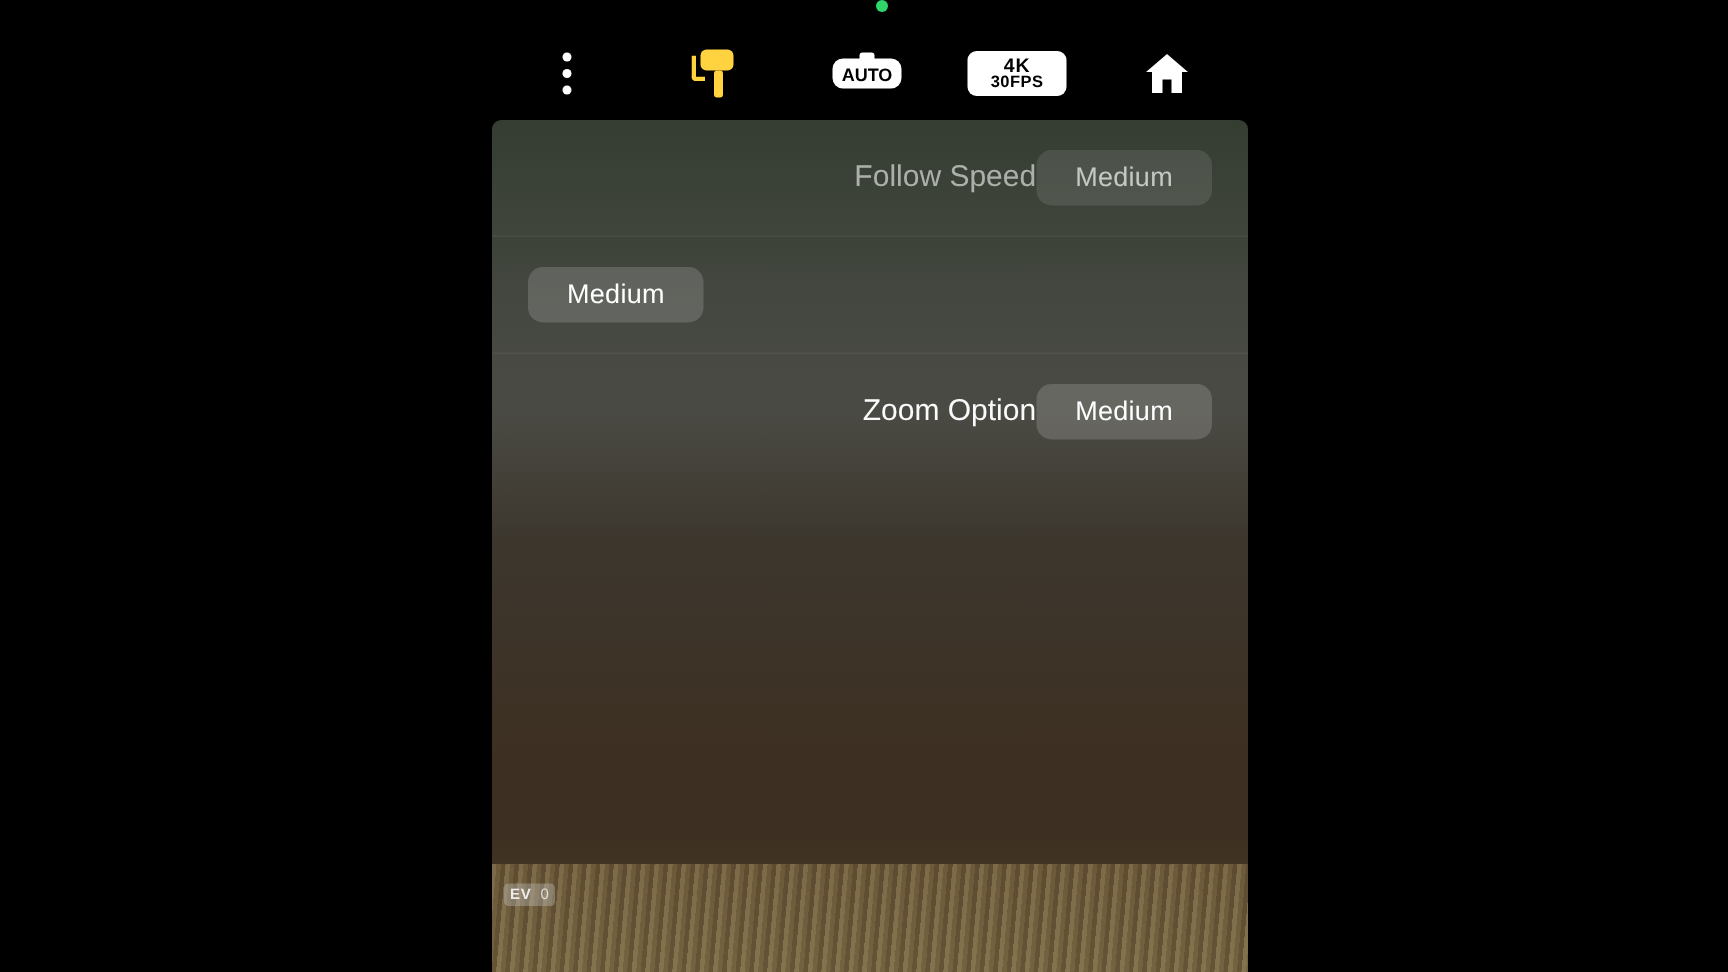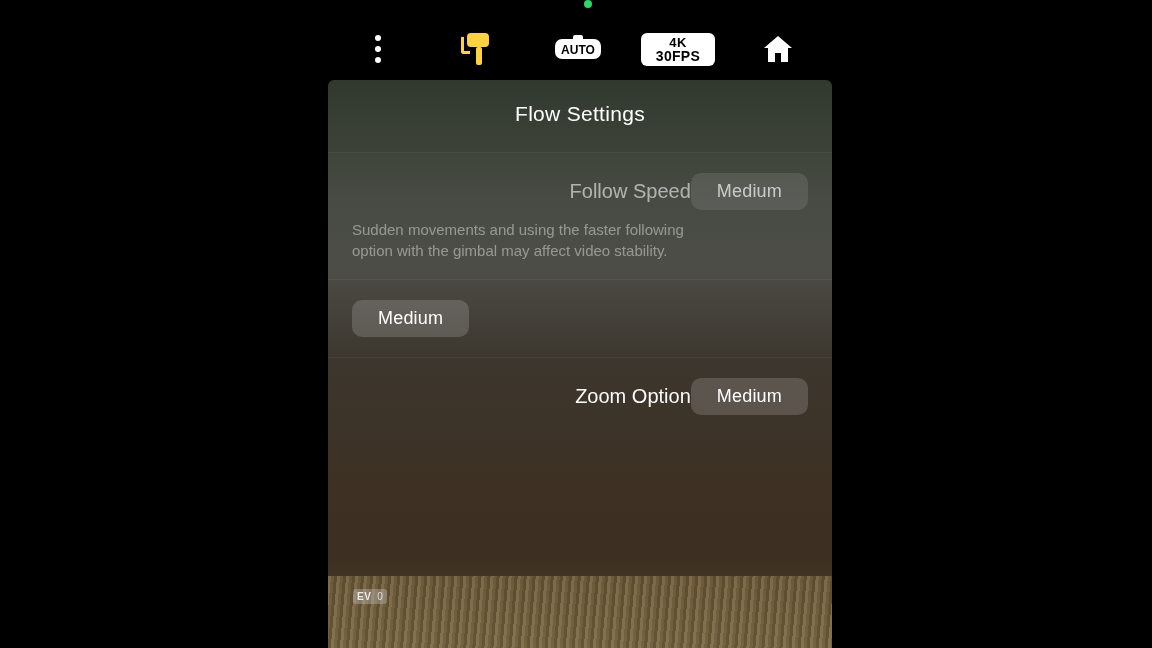--- a/index.html
+++ b/index.html
@@ -124,21 +124,21 @@
     background: #fff;
     color: #000;
     font-weight: 800;
     font-size: 11px;
     padding: 3px 15px;
     border-radius: 6px;
     text-align: center;
     line-height: 1;
   }
   .res-badge .line1 { font-size: 13px; letter-spacing: 0.5px; font-weight: 900; }
-  .res-badge .line2 { font-size: 14px; letter-spacing: 0.3px; }
+  .res-badge .line2 { font-size: 11px; letter-spacing: 0.3px; }
 
   .home-icon svg { display:block; }
 
   
   .panel {
     position: absolute;
     top: 80px;
     left: 316px;
     width: 504px;
     height: 568px;
@@ -251,21 +251,21 @@
     margin-top: -10px;
     max-width: 360px;
   }
   .follow-block {
     border-bottom: 1px solid rgba(255,255,255,0.05);
     background: rgba(255,255,255,0.02);
   }
 
   .ev-badge {
     position: absolute;
-    left: 25px;
+    left: 8px;
     bottom: 44px;
     z-index: 2;
     background: rgba(200,200,200,0.35);
     color: rgba(255,255,255,0.85);
     font-size: 10px;
     font-weight: 700;
     padding: 2px 4px;
     border-radius: 3px;
     letter-spacing: 0.5px;
     display:flex;
@@ -313,30 +313,28 @@
 
     <div class="tb-item home-icon">
       <svg width="32" height="30" viewBox="0 0 32 30">
         <path d="M16 2 L30 14 L26 14 L26 28 L19 28 L19 19 L13 19 L13 28 L6 28 L6 14 L2 14 Z" fill="#fff"></path>
       </svg>
     </div>
   </div>
 
   <div class="panel">
 
-    <div class="panel-title">Flow Settings</div>
 
 
 
     <div class="follow-block">
       <div class="row no-border">
         <div class="row-label dim">Follow Speed</div>
         <div class="pill dim">Medium</div>
       </div>
-      <div class="desc">Sudden movements and using the faster following option with the gimbal may affect video stability.</div>
     </div>
 
     <div class="row">
       <div class="pill">Medium</div>
     </div>
 
     <div class="row no-border">
       <div class="row-label">Zoom Option</div>
       <div class="pill">Medium</div>
     </div>

